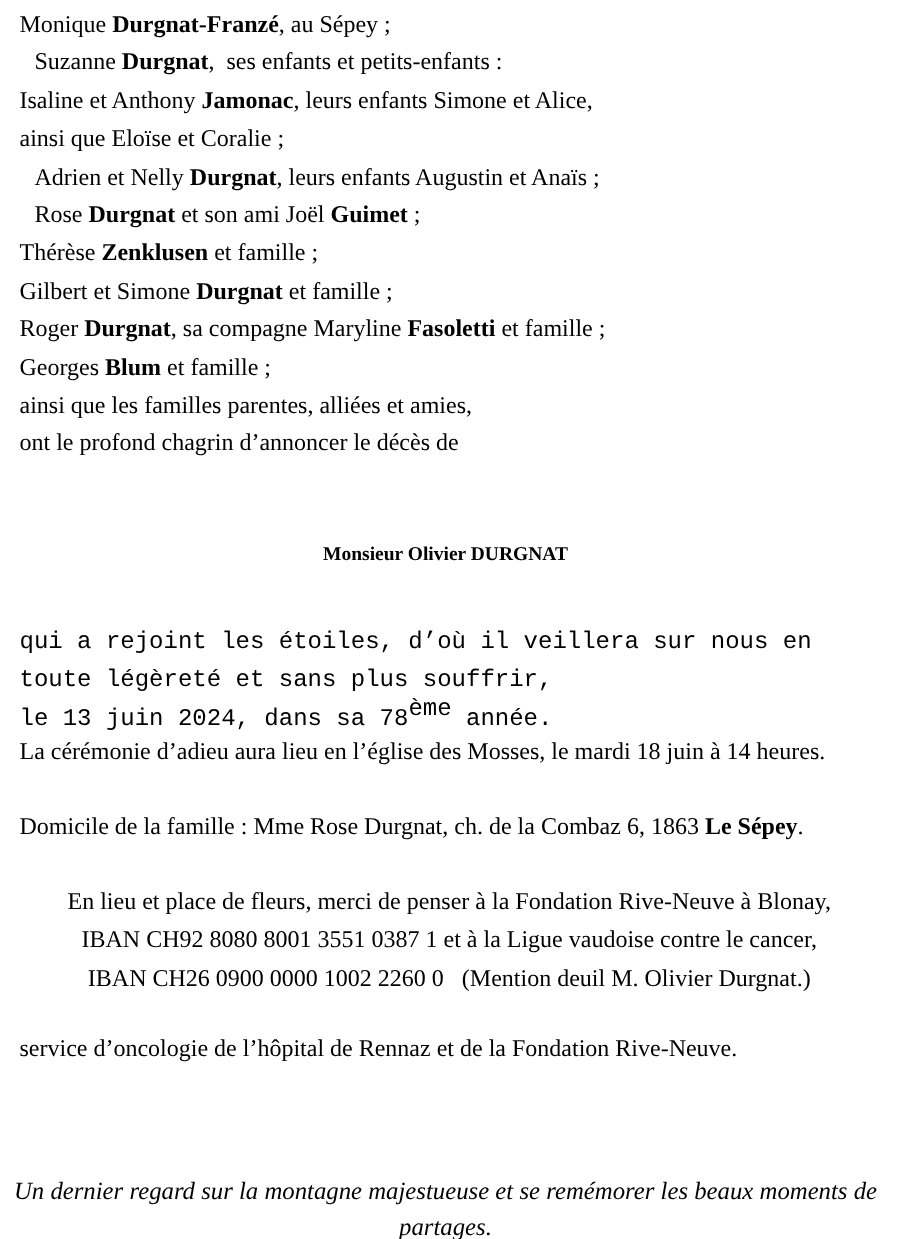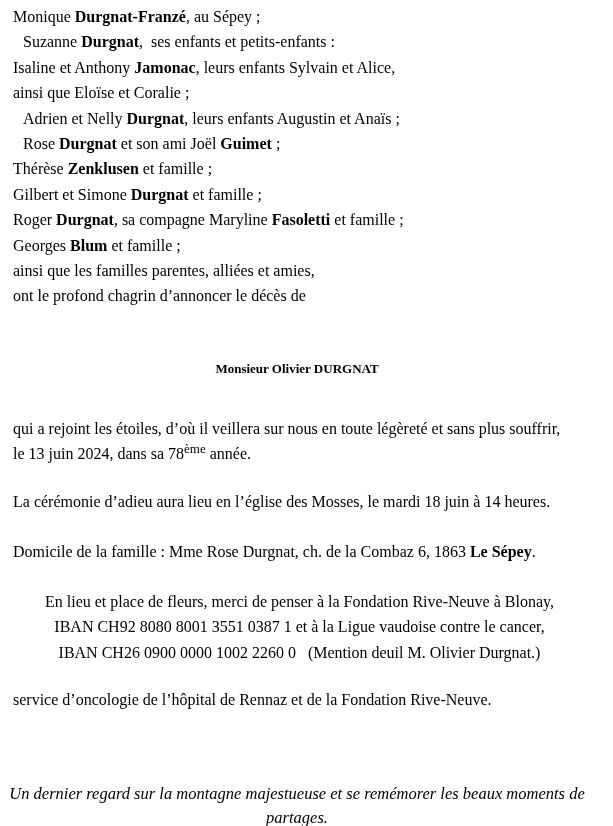--- a/index.html
+++ b/index.html
@@ -9,44 +9,44 @@
     height: 826px;
     background: #ffffff;
     color: #000000;
     font-family: "Liberation Serif", "DejaVu Serif", serif;
     font-size: 16px;
     overflow: hidden;
   }
   .abs { position: absolute; left: 13px; right: 8px; }
   .line { line-height: 25.4px; white-space: pre-wrap; }
   .line .b { font-weight: bold; }
-  .line .sup { vertical-align: super; font-size: 13px; line-height: 0; }
+  .line .sup { vertical-align: super; font-size: 16px; line-height: 0; }
   #family-list   { top: 4px; }
   #doc-title     { position: absolute; top: 357px; left: 0; width: 100%;
                    text-align: center; font-weight: bold; font-size: 13px;
                    line-height: 23px; }
-  #para-passing  { top: 416px; }
+  #para-passing  { top: 416px; font-family: Liberation Mono, monospace; }
   #para-ceremony { top: 489px; }
   #para-domicile { top: 539px; }
   #para-donations{ top: 589px; text-align: center; }
   #para-thanks   { top: 687px; }
   #memorial-quote{ position: absolute; top: 782px; left: 0; width: 100%;
                    text-align: center; font-style: italic; font-size: 16.5px;
                    line-height: 24px; white-space: pre-wrap; }
   .indent { padding-left: 10px; }
 </style>
 </head>
 <body>
 
 <div class="page">
 
   <div id="family-list" class="abs">
       <div class="line"><span>Monique </span><span class="b">Durgnat-Franzé</span><span>, au Sépey ;</span></div>
       <div class="line indent"><span>Suzanne </span><span class="b">Durgnat</span><span>,  ses enfants et petits-enfants :</span></div>
-      <div class="line"><span>Isaline et Anthony </span><span class="b">Jamonac</span><span>, leurs enfants Sylvain et Alice,</span></div>
+      <div class="line"><span>Isaline et Anthony </span><span class="b">Jamonac</span><span>, leurs enfants Simone et Alice,</span></div>
       <div class="line"><span>ainsi que Eloïse et Coralie ;</span></div>
       <div class="line indent"><span>Adrien et Nelly </span><span class="b">Durgnat</span><span>, leurs enfants Augustin et Anaïs ;</span></div>
       <div class="line indent"><span>Rose </span><span class="b">Durgnat</span><span> et son ami Joël </span><span class="b">Guimet</span><span> ;</span></div>
       <div class="line"><span>Thérèse </span><span class="b">Zenklusen</span><span> et famille ;</span></div>
       <div class="line"><span>Gilbert et Simone </span><span class="b">Durgnat</span><span> et famille ;</span></div>
       <div class="line"><span>Roger </span><span class="b">Durgnat</span><span>, sa compagne Maryline </span><span class="b">Fasoletti</span><span> et famille ;</span></div>
       <div class="line"><span>Georges </span><span class="b">Blum</span><span> et famille ;</span></div>
       <div class="line"><span>ainsi que les familles parentes, alliées et amies,</span></div>
       <div class="line"><span>ont le profond chagrin d’annoncer le décès de</span></div>
     </div>

